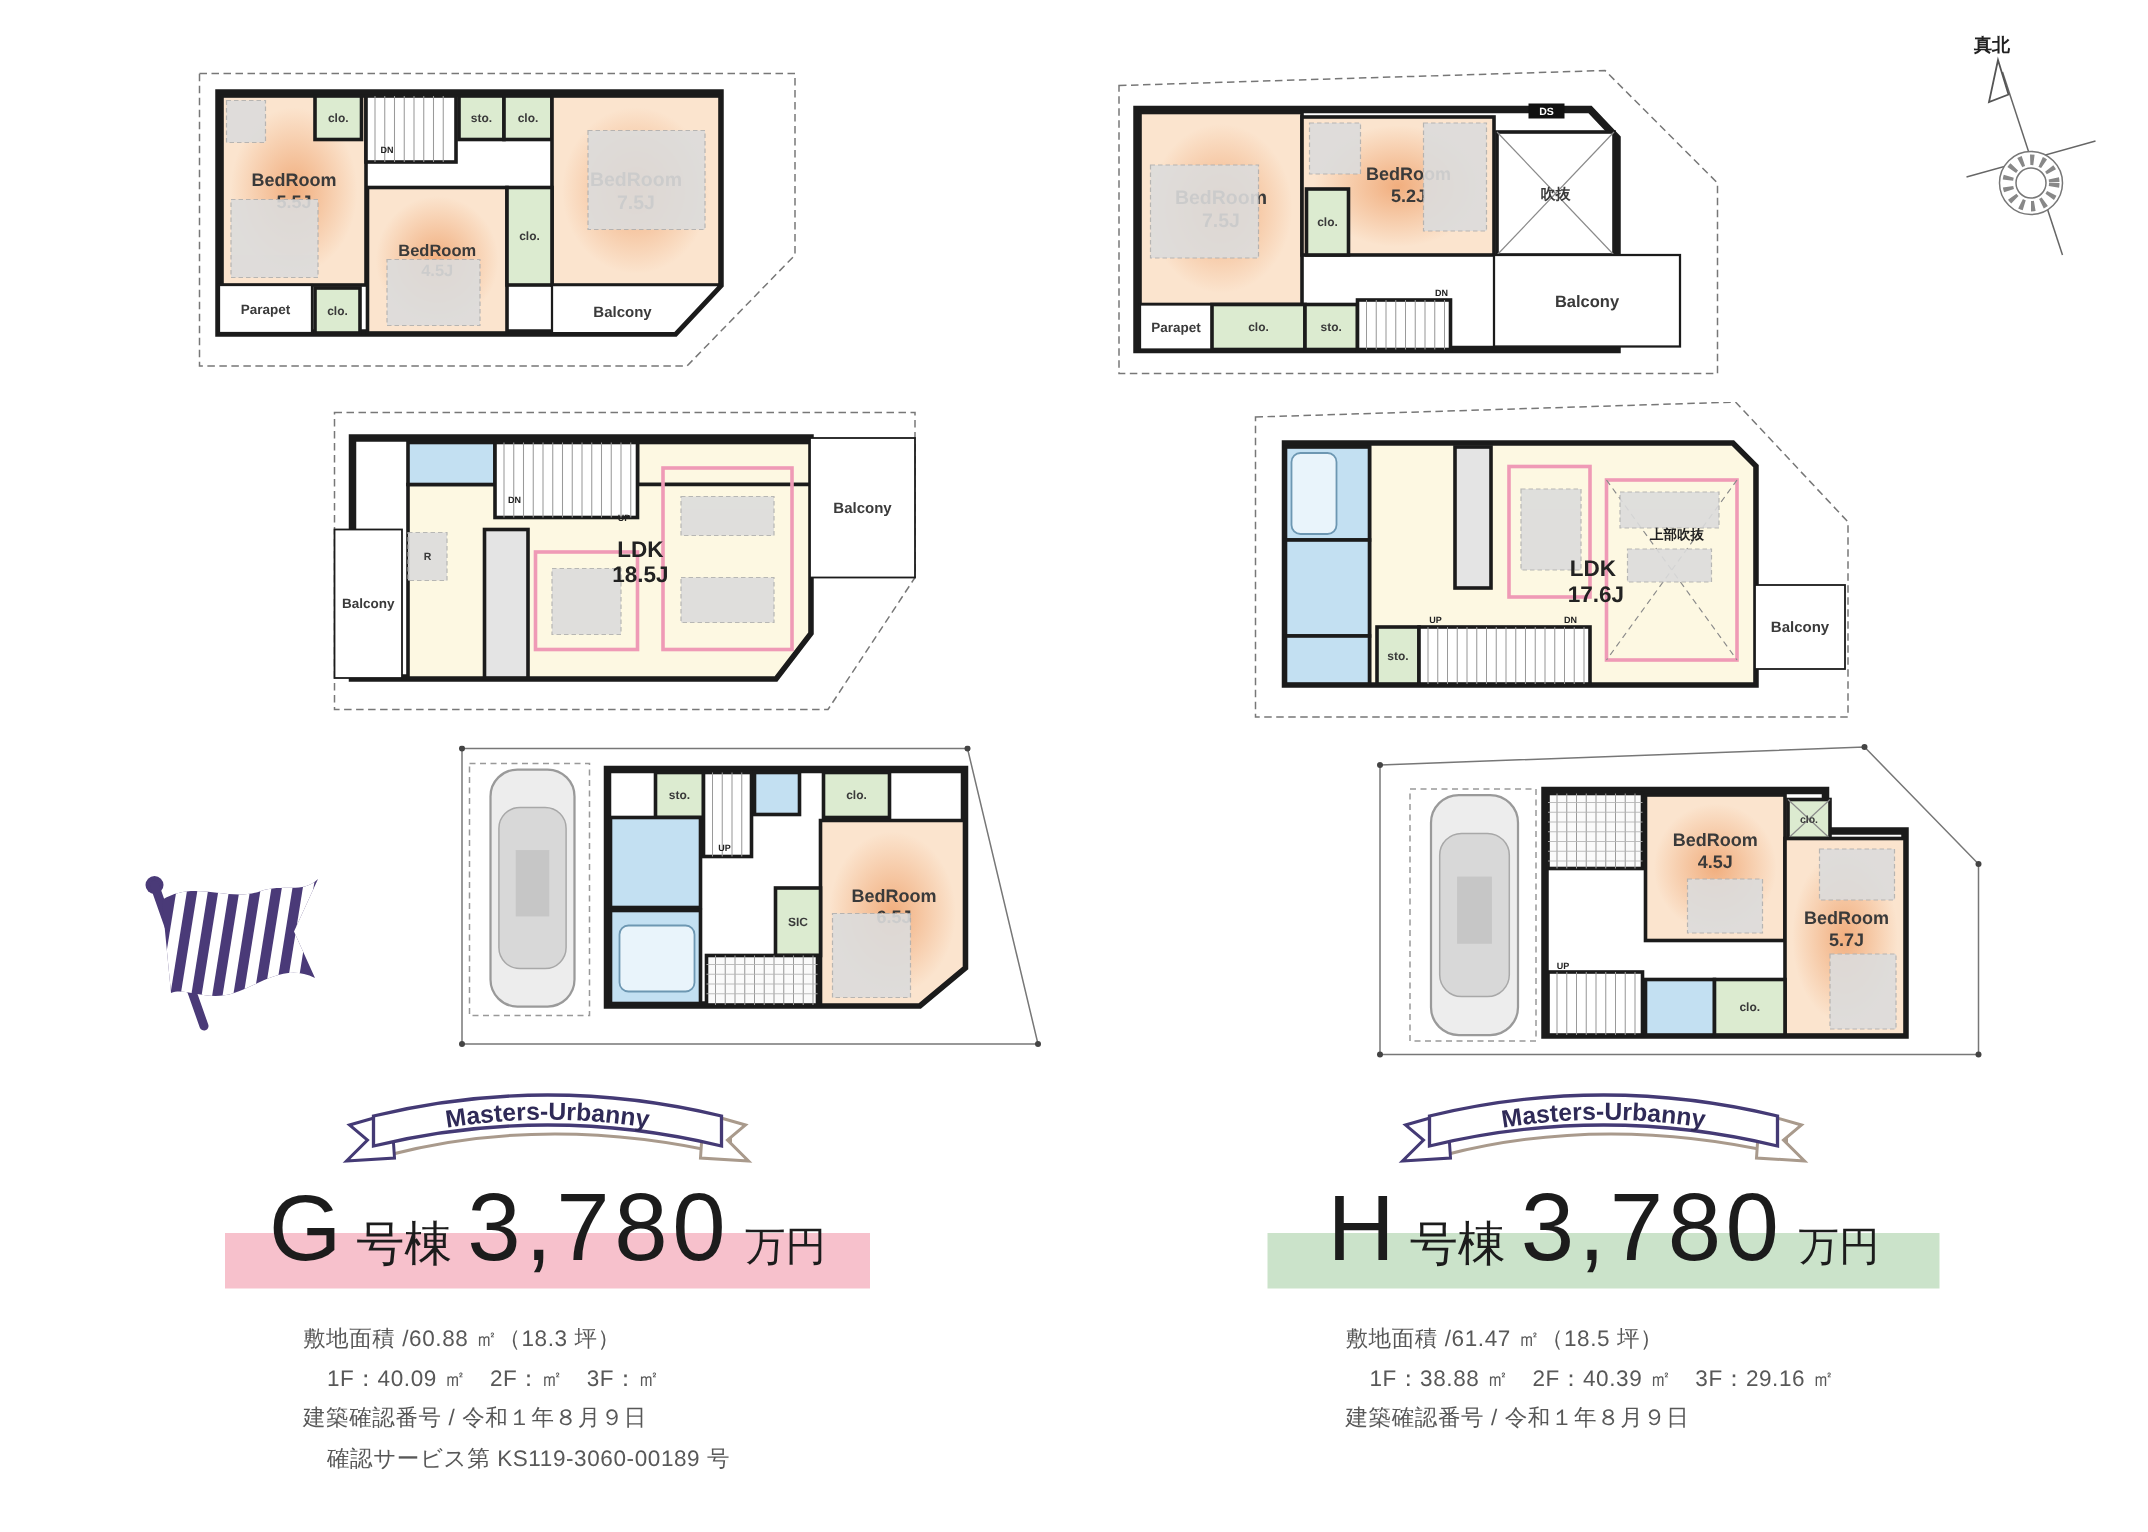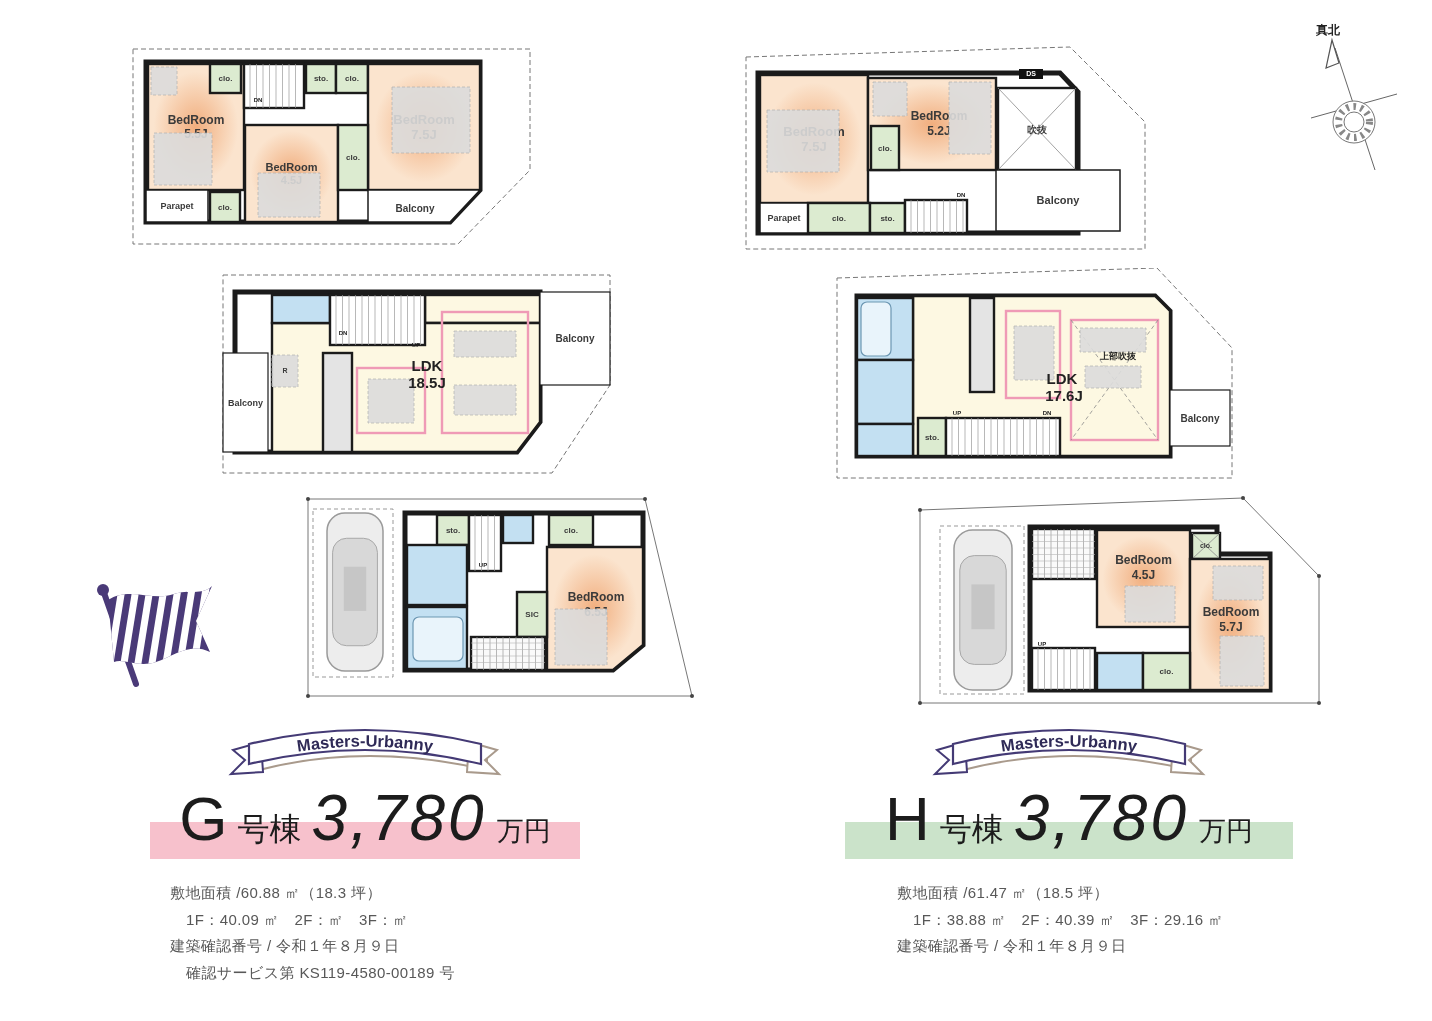--- a/index.html
+++ b/index.html
@@ -8,21 +8,21 @@
     font-family:"Liberation Sans","DejaVu Sans",sans-serif;overflow:hidden;
   }
   .plan{position:absolute;}
   .unit{position:absolute;}
   .ribbon{display:block;margin:0 auto;}
   .price-row{position:relative;display:flex;align-items:baseline;justify-content:center;gap:10px;height:78px;margin-top:0;}
   .price-row .band{position:absolute;left:0;right:0;bottom:5px;height:37px;z-index:0;}
   .price-row span{position:relative;z-index:1;color:#1c1c1c;white-space:nowrap;}
   .ltr{font-size:62px;font-weight:300;line-height:1;}
   .sfx{font-size:32px;font-weight:400;}
-  .amt{font-size:64px;font-weight:300;letter-spacing:3px;line-height:1;font-style:italic;}
+  .amt{font-size:64px;font-weight:300;letter-spacing:3px;line-height:1;}
   .yen{font-size:27px;font-weight:400;}
   .details{margin-top:16px;font-size:15px;color:#585858;line-height:1.78;letter-spacing:.4px;}
   .details .indent{padding-left:16px;}
   .details div{white-space:nowrap;}
   .compass{position:absolute;left:1295px;top:18px;}
   .flag{position:absolute;left:90px;top:576px;}
   svg text{font-family:"Liberation Sans","DejaVu Sans",sans-serif;}
 </style>
 </head>
 <body>
@@ -373,25 +373,25 @@
       <textPath href="#arc-0" startOffset="50%" text-anchor="middle">Masters-Urbanny</textPath>
     </text>
   </svg>
   <div class="price-row">
     <div class="band" style="background: rgb(247, 193, 204);"></div>
     <span class="ltr">G</span>
     <span class="sfx">号棟</span>
     <span class="amt">3,780</span>
     <span class="yen">万円</span>
   </div>
-  <div class="details" style="margin-left:20px;">
+  <div class="details" style="margin-left:52px;">
     <div>敷地面積 /60.88 ㎡（18.3 坪）</div>
     <div class="indent">1F：40.09 ㎡　2F：㎡　3F：㎡</div>
     <div>建築確認番号 / 令和１年８月９日</div>
-    <div class="indent">確認サービス第 KS119-4580-00189 号</div>
+    <div class="indent">確認サービス第 KS119-3060-00189 号</div>
   </div>
 </section>
 
 <section class="unit" style="left:845px;top:714px;width:448px;">
   <svg class="ribbon" width="280" height="72" viewBox="0 0 280 72">
     <path d="M34,36 Q142,8 262,36 L262,56 Q142,28 34,56 Z" fill="#ffffff" stroke-width="2" stroke="#a99a8c"></path>
     <polygon points="36,28 8,36 20,46 6,60 38,58" fill="#ffffff" stroke-width="2" stroke="#443a75"></polygon>
     <polygon points="244,28 272,36 260,46 274,60 242,58" fill="#ffffff" stroke-width="2" stroke="#a99a8c"></polygon>
     <path d="M24,30 Q140,2 256,30 L256,50 Q140,22 24,50 Z" fill="#ffffff" stroke-width="2.2" stroke="#443a75"></path>
     <path id="arc-1" d="M30,47 Q140,18 250,47" fill="none"></path>

